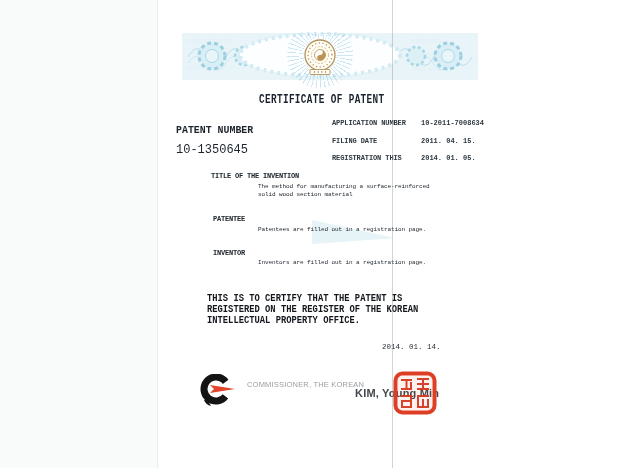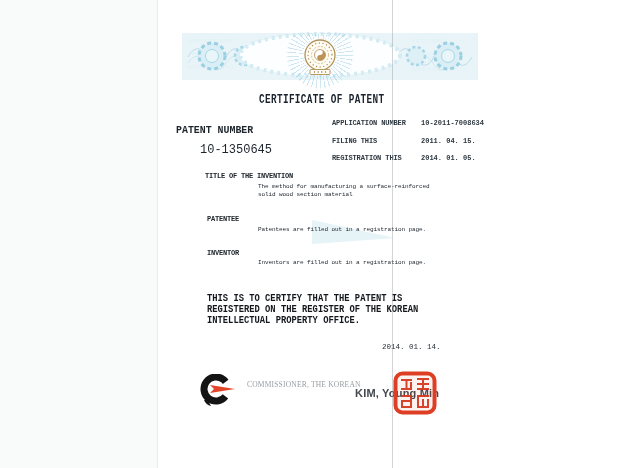--- a/index.html
+++ b/index.html
@@ -16,29 +16,29 @@
   .rays{left:270px;top:5px;width:100px;height:100px;border-radius:50%;z-index:2;
         background:repeating-conic-gradient(from 2deg,rgba(150,205,225,0.55) 0 2deg,rgba(255,255,255,0) 2deg 8deg);
         -webkit-mask-image:radial-gradient(circle closest-side,transparent 0 16px,rgba(0,0,0,.85) 17px 32px,transparent 34px 50px);
         mask-image:radial-gradient(circle closest-side,transparent 0 16px,rgba(0,0,0,.85) 17px 32px,transparent 34px 50px);
         clip-path:inset(28px 0 0 0);}
   .emblem-svg{left:302px;top:37px;z-index:3;}
   
   .doc-title{left:259px;top:92px;font-size:13px;font-weight:bold;letter-spacing:.5px;
              transform:scaleX(0.72);transform-origin:left top;color:#1a222e;}
   .pn-label{left:176px;top:124px;font-size:11px;font-weight:bold;transform:scaleX(0.9);transform-origin:left top;}
-  .pn-value{left:176px;top:143px;font-size:12px;letter-spacing:0;margin-left:24px;}
+  .pn-value{left:176px;top:143px;font-size:12px;letter-spacing:0;}
   .field-label{left:332px;font-size:7px;font-weight:bold;letter-spacing:-0.1px;color:#2e3840;}
   .field-value{left:421px;font-size:7px;color:#2e3840;font-weight:bold;}
-  .sec-label{font-size:7px;font-weight:bold;letter-spacing:-0.2px;color:#20272e;}
+  .sec-label{font-size:7px;font-weight:bold;letter-spacing:-0.2px;color:#20272e;margin-left:6px;}
   .sec-text{font-size:6px;letter-spacing:-0.1px;color:#232a31;}
   .statement{left:207px;top:293px;font-size:10px;font-weight:600;line-height:11px;
              transform:scaleX(0.88);transform-origin:left top;color:#14181d;}
   .issue-date{left:382px;top:343px;font-size:7.5px;color:#2a3138;}
-  .commish{left:247px;top:379px;font-family:Liberation Serif, serif;font-size:7.5px;
+  .commish{left:247px;top:379px;font-family:Liberation Sans, sans-serif;font-size:7.5px;
            line-height:11px;color:#989ea2;letter-spacing:.2px;}
   .signer{left:355px;top:387px;font-family:"Liberation Sans",sans-serif;font-size:11px;
           font-weight:600;color:#43484d;letter-spacing:.2px;z-index:5;}
   .logo-svg{left:199px;top:374px;z-index:5;}
   .seal-svg{left:392px;top:370px;z-index:6;}
   .watermark{left:312px;top:220px;width:83px;height:24px;z-index:0;
              background:rgba(173,216,230,0.30);clip-path:polygon(0 0,100% 75%,0 100%);}
 </style>
 </head>
 <body>
@@ -90,21 +90,21 @@
       <circle cx="23.5" cy="35" r="0.7"></circle>
   </g>
 </svg>
 
 <div class="abs doc-title">CERTIFICATE OF PATENT</div>
 <div class="abs pn-label">PATENT NUMBER</div>
 <div class="abs pn-value">10-1350645</div>
 
 <div class="abs field-label" style="top:119px">APPLICATION NUMBER</div>
 <div class="abs field-value" style="top:119px">10-2011-7008634</div>
-<div class="abs field-label" style="top:137px">FILING THIS</div>
+<div class="abs field-label" style="top:137px">FILING DATE</div>
 <div class="abs field-value" style="top:137px">2011. 04. 15.</div>
 <div class="abs field-label" style="top:154px">REGISTRATION THIS</div>
 <div class="abs field-value" style="top:154px">2014. 01. 05.</div>
 
 <div class="abs sec-label" style="left:205px;top:172px">TITLE OF THE INVENTION</div>
 <div class="abs sec-text" style="left:258px;top:183px">The method for manufacturing a surface-reinforced</div>
 <div class="abs sec-text" style="left:258px;top:191px">solid wood section material</div>
 
 <div class="abs sec-label" style="left:207px;top:215px">PATENTEE</div>
 <div class="abs sec-text" style="left:258px;top:226px">Patentees are filled out in a registration page.</div>

